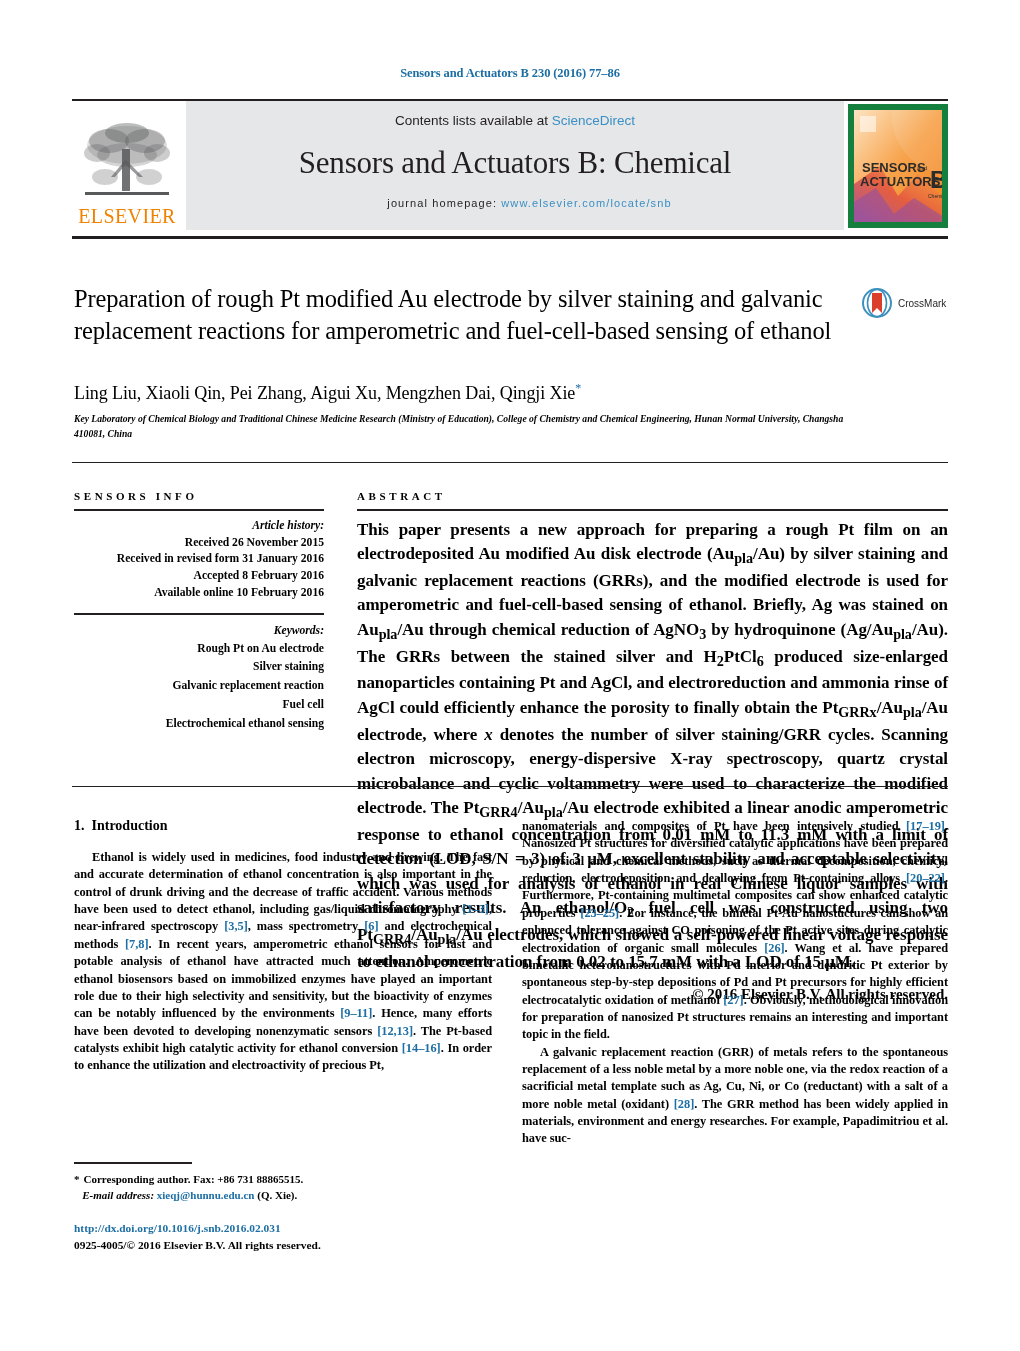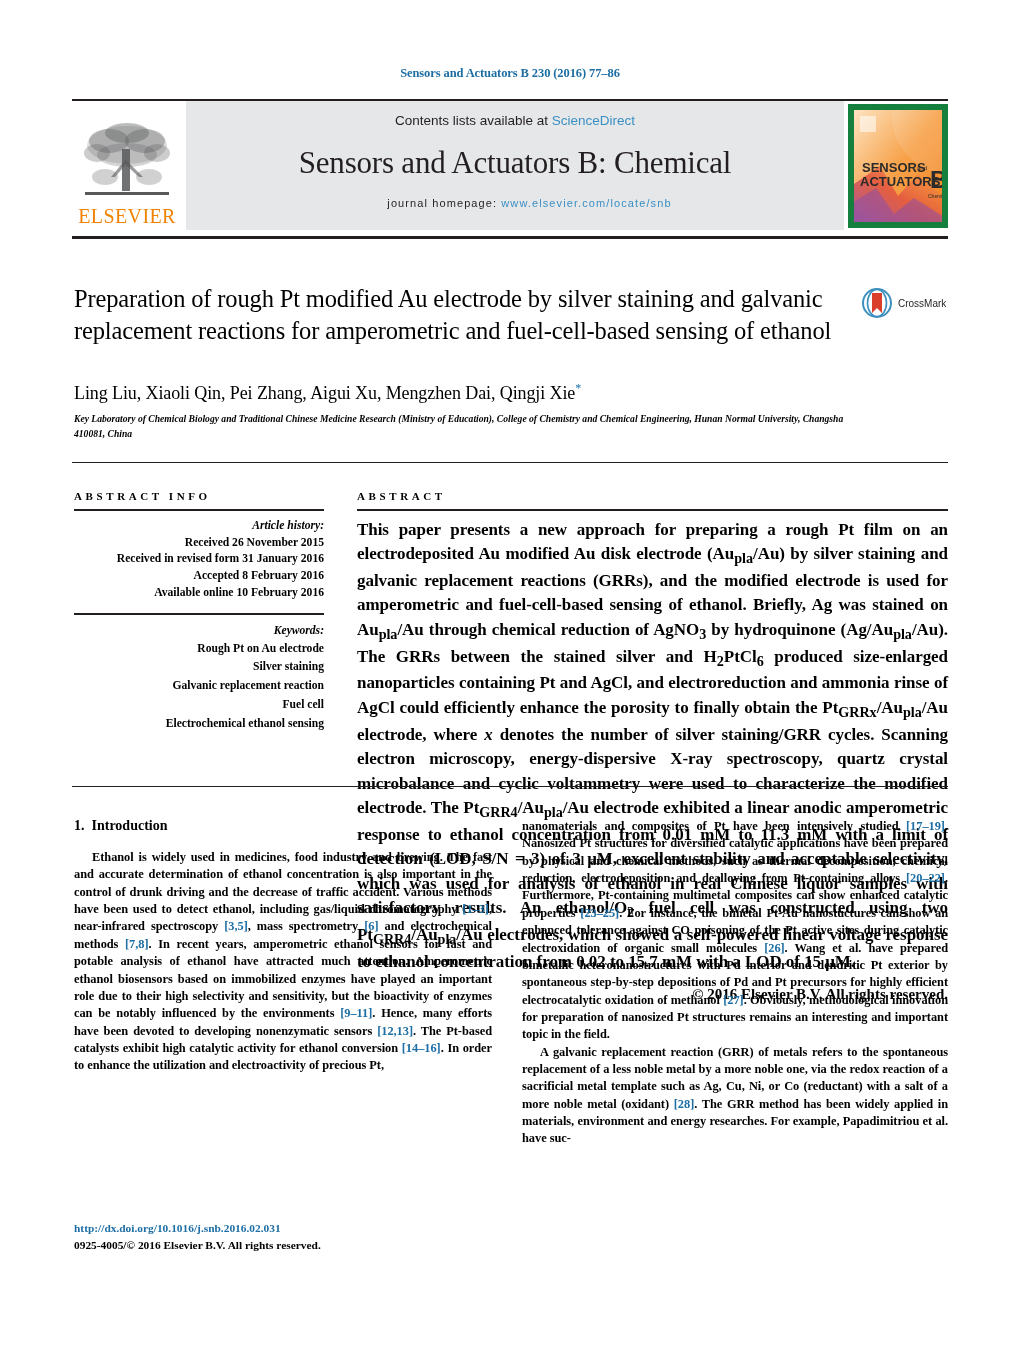--- a/index.html
+++ b/index.html
@@ -327,21 +327,21 @@
 
   <div class="authors">
     <span>Ling Liu, Xiaoli Qin, Pei Zhang, Aigui Xu, Mengzhen Dai, Qingji Xie</span><sup>*</sup>
   </div>
 
   <div class="affil">Key Laboratory of Chemical Biology and Traditional Chinese Medicine Research (Ministry of Education), College of Chemistry and Chemical Engineering, Hunan Normal University, Changsha 410081, China</div>
 
   <div class="rule-under-authors"></div>
 
   <div class="info-col">
-    <div class="sec-head">ABSTRACT INFO</div>
+    <div class="sec-head">SENSORS INFO</div>
     <div class="thin-rule"></div>
     <div class="info-group">
       <span class="lbl">Article history:</span>
       <span class="item">Received 26 November 2015</span>
       <span class="item">Received in revised form 31 January 2016</span>
       <span class="item">Accepted 8 February 2016</span>
       <span class="item">Available online 10 February 2016</span>
     </div>
     <div class="info-rule"></div>
     <div class="info-group kw">
@@ -419,19 +419,28 @@
     </p>
     <p class="body-p">
       A galvanic replacement reaction (GRR) of metals refers to the spontaneous replacement of a less noble
       metal by a more noble one, via the redox reaction of a sacrificial metal template such as Ag, Cu, Ni, or Co
       (reductant) with a salt of a more noble metal (oxidant)
       <span class="ref">[28]</span>. The GRR method has been widely applied in
       materials, environment and energy researches. For example, Papadimitriou et al. have suc-
     </p>
   </div>
 
+  <div class="footnote">
+    <div class="fn-rule"></div>
+    <div class="fn-text">
+      <span class="star">*</span><span>Corresponding author. Fax: +86 731 88865515.</span><br>
+      &nbsp;&nbsp;&nbsp;<span class="ital">E-mail address:</span>
+      <a href="#">xieqj@hunnu.edu.cn</a>
+      <span>(Q. Xie).</span>
+    </div>
+  </div>
 
   <div class="doi-block">
     <div class="doi">http://dx.doi.org/10.1016/j.snb.2016.02.031</div>
     <div>0925-4005/© 2016 Elsevier B.V. All rights reserved.</div>
   </div>
 
 </div>
 
 </body></html>

